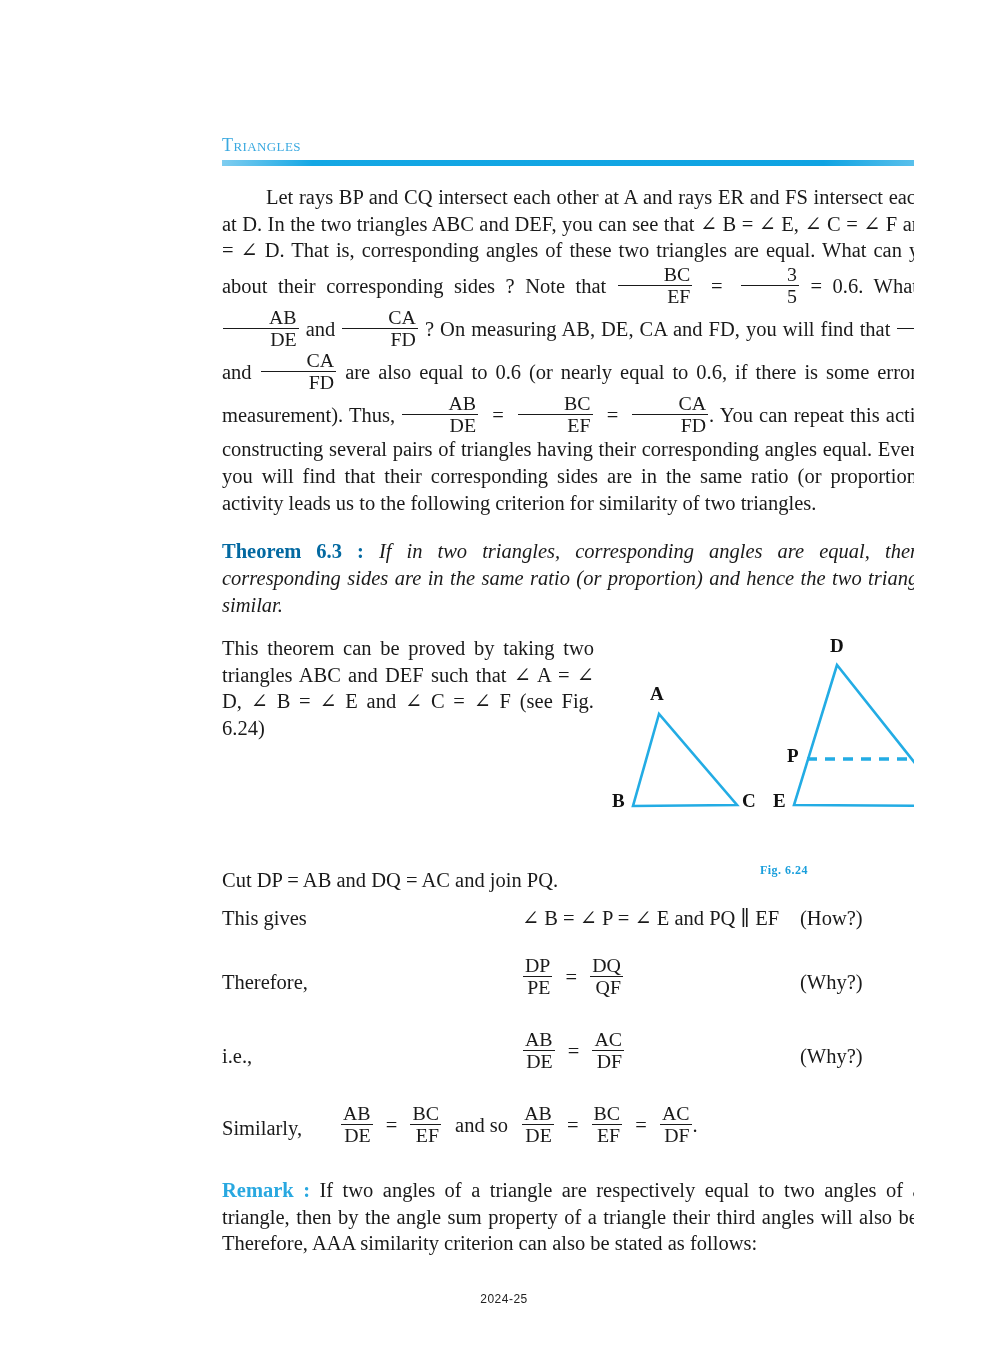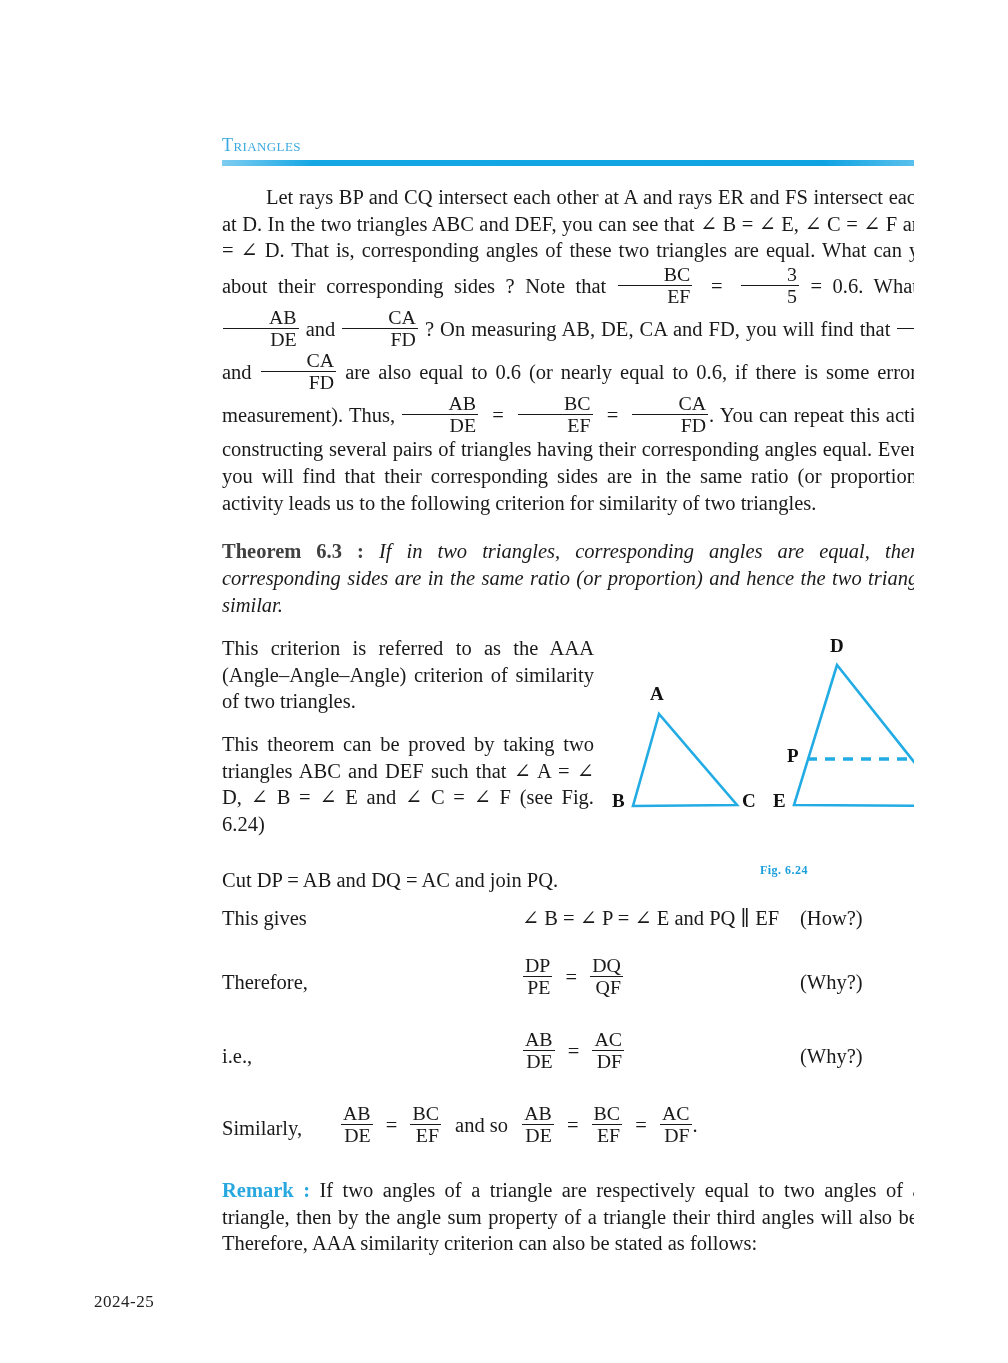--- a/index.html
+++ b/index.html
@@ -61,21 +61,21 @@
   p.lead { margin-top: 18px; text-indent: 44px; }
 
   .theorem {
     margin-top: 22px;
     font-size: 20.5px;
     line-height: 27px;
     text-align: justify;
     font-style: italic;
   }
   .thm-label {
-    color: #404040;
+    color: #0369a1;
     font-weight: bold;
     font-style: normal;
   }
   .remark-label {
     color: #29a8e0;
     font-weight: bold;
   }
 
   
   .frac {
@@ -177,22 +177,23 @@
   .simrow .mid-col { position: absolute; left: 118px; top: 2px; }
 
   .eqsign { padding: 0 7px; }
 
   
   .footer {
     position: absolute;
     left: 0;
     right: 0;
     top: 1292px;
-    font-family: Liberation Serif, serif;
-    font-size: 17px;
+    text-align: center;
+    font-family: Liberation Sans, sans-serif;
+    font-size: 12px;
     color: #222222;
     letter-spacing: 0.5px;
   }
 </style>
 </head>
 <body>
 
 <div class="page">
 
   <div class="content">
@@ -252,21 +253,20 @@
       </span><span>. You can repeat this activity by constructing several pairs of triangles having their corresponding angles equal. Every time, you will find that their corresponding sides are in the same ratio (or proportion). This activity leads us to the following criterion for similarity of two triangles.</span>
     </p>
 
     <div class="theorem">
       <span class="thm-label">Theorem 6.3 :</span>
       <span>If in two triangles, corresponding angles are equal, then their corresponding sides are in the same ratio (</span><span>or proportion</span><span>) and hence the two triangles are similar.</span>
     </div>
 
     <div class="split">
       <div class="left">
-        <p class="body">This criterion is referred to as the AAA (Angle–Angle–Angle) criterion of similarity of two triangles.</p>
         <p class="body">This theorem can be proved by taking two triangles ABC and DEF such that ∠ A = ∠ D, ∠ B = ∠ E and ∠ C = ∠ F (see Fig. 6.24)</p>
       </div>
       <div class="right">
         <div class="figure-wrap">
           <svg width="380" height="200" viewBox="0 0 380 200" style="position:absolute;left:0;top:0;">
 
             <polygon points="65,79 39,171 143,170" fill="none" stroke="#23ace4" stroke-width="2.6" stroke-linejoin="miter"></polygon>
 
             <polygon points="243,30 200,170 355,171" fill="none" stroke="#23ace4" stroke-width="2.6" stroke-linejoin="miter"></polygon>
 

